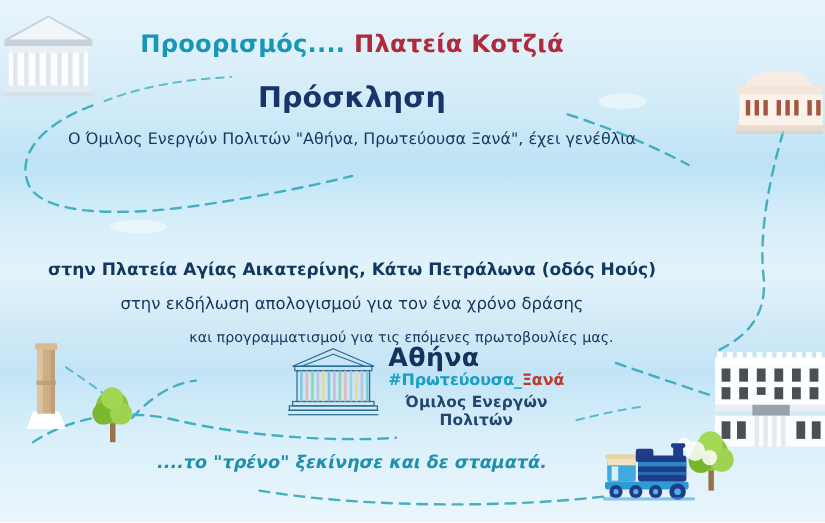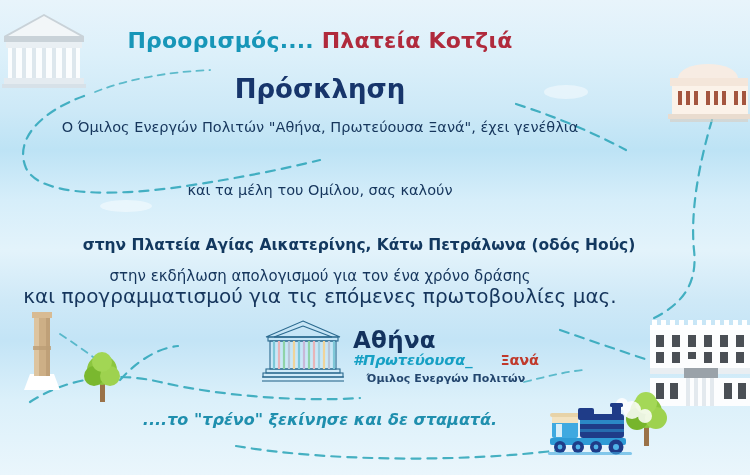--- a/index.html
+++ b/index.html
@@ -56,55 +56,55 @@
   .body2a {
     top: 161px; font-size: 15px; color: #15355c;
   }
   .body2b {
     top: 182px; font-size: 14.5px; color: #15355c;
   }
   .body3a {
     top: 215px; font-size: 15.5px; font-weight: bold; color: #12385f;
   }
   .body3b {
-    top: 236px; font-size: 15.5px; font-weight: bold; color: #12385f; margin-left: 39px;
+    top: 236px; font-size: 15.5px; font-weight: bold; color: #12385f;
   }
   .body4a {
     top: 267px; font-size: 15px; color: #15355c;
   }
   .body4b {
-    top: 284px; font-size: 20px; color: #15355c;
+    top: 300px; font-size: 13px; color: #15355c; margin-left: 45px;
   }
   .tagline {
     top: 410px; font-size: 16px; font-style: italic;
     color: #1f8fae; font-weight: 600;
   }
   
   .logo {
     position: absolute;
     left: 262px; top: 313px;
     width: 240px; height: 72px;
     display: flex;
-    align-items: flex-end;
+    align-items: flex-start;
     gap: 9px;
   }
   .logo-mark { width: 82px; height: 68px; flex: 0 0 82px; }
   .logo-text { padding-top: 2px; }
   .logo-main {
     font-size: 23px; font-weight: bold; color: #13325e;
     line-height: 1.02; letter-spacing: .3px;
   }
   .logo-sub {
     font-size: 14.5px; font-weight: bold; line-height: 1.15;
     letter-spacing: -.1px;
   }
-  .logo-sub .c1 { color: #16a0c4; font-style: italic; }
-  .logo-sub .c2 { color: #c0392b; margin-left: 28px; }
+  .logo-sub .c1 { color: #16a0c4; }
+  .logo-sub .c2 { color: #c0392b; }
   .logo-tiny {
-    font-size: 11px; color: #23466e; font-weight: bold;
+    font-size: 14px; color: #23466e; font-weight: bold;
     margin-top: 3px; text-align: center; letter-spacing: .1px;
   }
 </style>
 </head>
 <body>
 
 <div id="poster">
 
   <svg class="layer" viewBox="0 0 750 475" xmlns="http://www.w3.org/2000/svg">
 
@@ -280,21 +280,20 @@
 
     <div class="line title1">
       <span class="teal">Προορισμός....</span>
       <span class="red">Πλατεία Κοτζιά</span>
     </div>
 
     <div class="line title2">Πρόσκληση</div>
 
     <div class="line body1">Ο Όμιλος Ενεργών Πολιτών "Αθήνα, Πρωτεύουσα Ξανά", έχει γενέθλια</div>
 
-    <div class="line body2b">και τα μέλη του Ομίλου,  σας καλούν</div>
 
     <div class="line body3b">στην Πλατεία Αγίας Αικατερίνης, Κάτω Πετράλωνα (οδός Ηούς)</div>
 
     <div class="line body4a">στην εκδήλωση απολογισμού για τον ένα χρόνο δράσης</div>
     <div class="line body4b">και προγραμματισμού για τις επόμενες πρωτοβουλίες μας.</div>
 
     <div class="logo">
       <svg class="logo-mark" viewBox="0 0 82 68" xmlns="http://www.w3.org/2000/svg">
         <g stroke="#2b6a8f" stroke-width="1.1" fill="none">
           <polygon points="41,4 78,20 4,20"></polygon>

